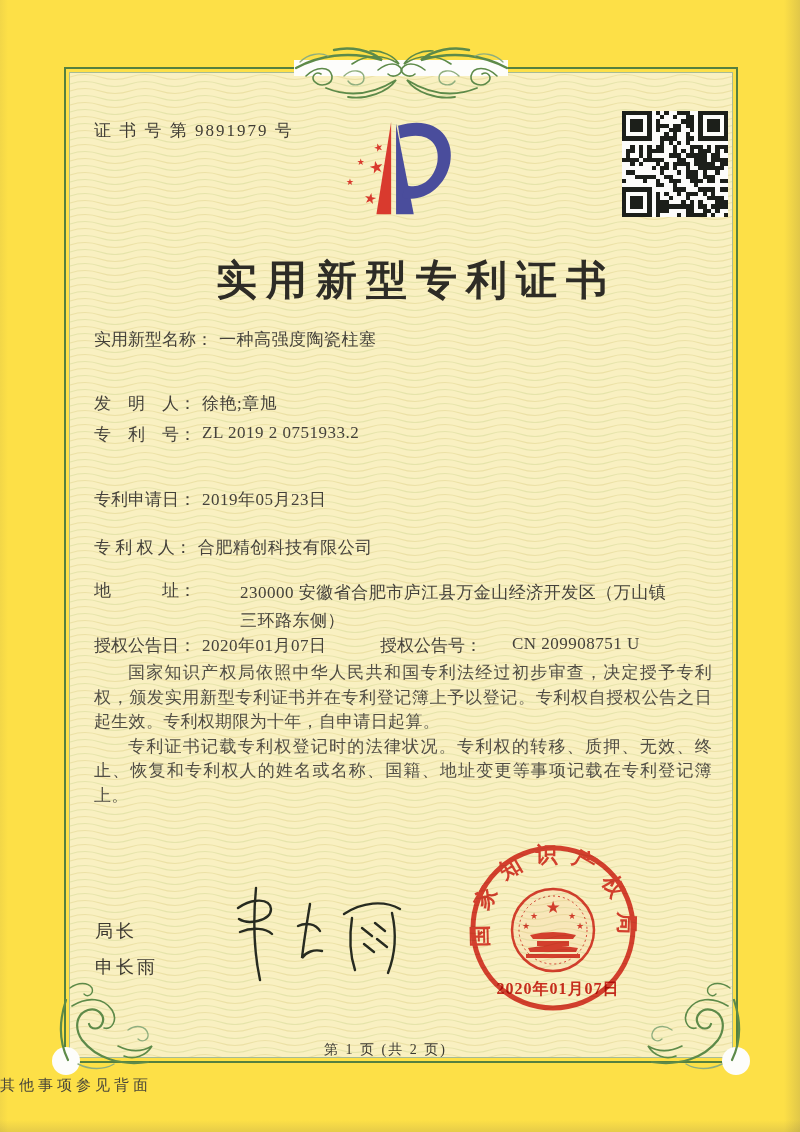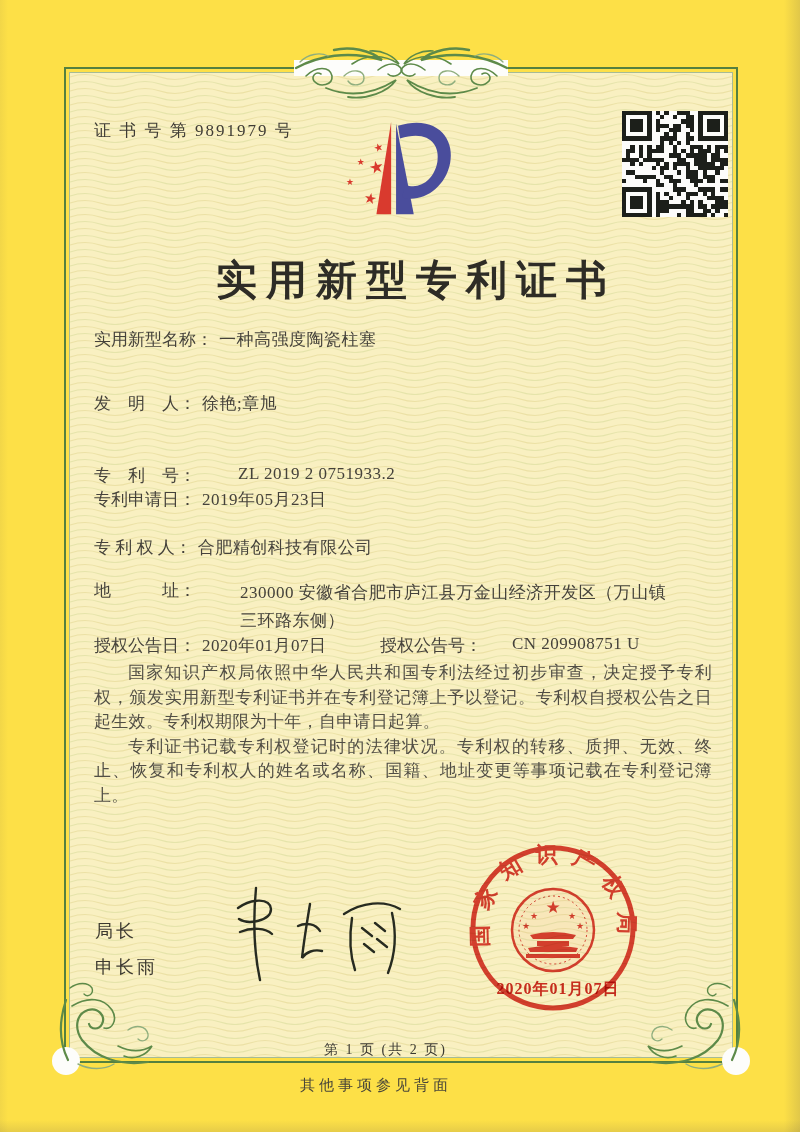--- a/index.html
+++ b/index.html
@@ -34,41 +34,41 @@
   .qr div{background:transparent;}
   .qr div.on{background:#1c1f1a;}
 
   .title{position:absolute;left:0;top:237px;width:800px;text-align:center;
     font-size:41px;font-weight:600;letter-spacing:9px;color:#2e2c26;margin:16px;}
 
   .fields{position:absolute;left:94px;top:0;width:640px;font-size:17px;color:#45423b;}
   .row{position:absolute;display:flex;align-items:flex-start;}
   .row .label{white-space:pre;flex:none;}
   .row .value{margin-left:6px;letter-spacing:.5px;}
-  .row-name{top:328px;}  .row-inventor{top:392px;}  .row-patno{top:464px;gap:36px;}
+  .row-name{top:328px;}  .row-inventor{top:392px;}  .row-patno{top:423px;}
   .row-appdate{top:488px;}  .row-owner{top:536px;}
   .row-addr{top:579px;} .row-addr .value{width:445px;white-space:pre-line;line-height:28px;margin-left:44px;}
   .row-grant1{top:634px;} .row-grant2{top:634px;left:286px;gap:24px;}
 
   .paras{position:absolute;left:94px;top:661px;width:618px;}
   .paras p{margin:0;font-size:17px;line-height:24.5px;text-indent:2em;
     text-align:justify;color:#514e45;letter-spacing:.3px;}
 
   .signer{position:absolute;left:95px;top:913px;font-size:18px;color:#3c3930;line-height:36px;}
   .signer div{letter-spacing:3px;}
   .signature{position:absolute;left:212px;top:878px;width:215px;height:110px;}
 
   .seal{position:absolute;left:466px;top:841px;width:174px;height:174px;
     mix-blend-mode:multiply;}
   .seal-date{position:absolute;left:478px;top:979px;width:160px;text-align:center;
     font-size:16px;font-weight:700;color:#cd2f26;letter-spacing:1px;mix-blend-mode:multiply;}
 
   .page-num{position:absolute;left:0;top:1031px;width:771px;text-align:center;
     font-size:14px;letter-spacing:2px;color:#3b3932;margin-top:10px;}
-  .back-note{position:absolute;left:0;top:1076px;width:752px;text-align:center;
+  .back-note{position:absolute;left:0;top:1076px;width:752px;
     font-size:15px;letter-spacing:4px;color:#494639;}
 </style>
 </head>
 <body>
 
 <div class="page">
 
   <div class="frame">
     <div class="frame-inner">
       <svg class="guilloche" xmlns="http://www.w3.org/2000/svg" preserveAspectRatio="none">

